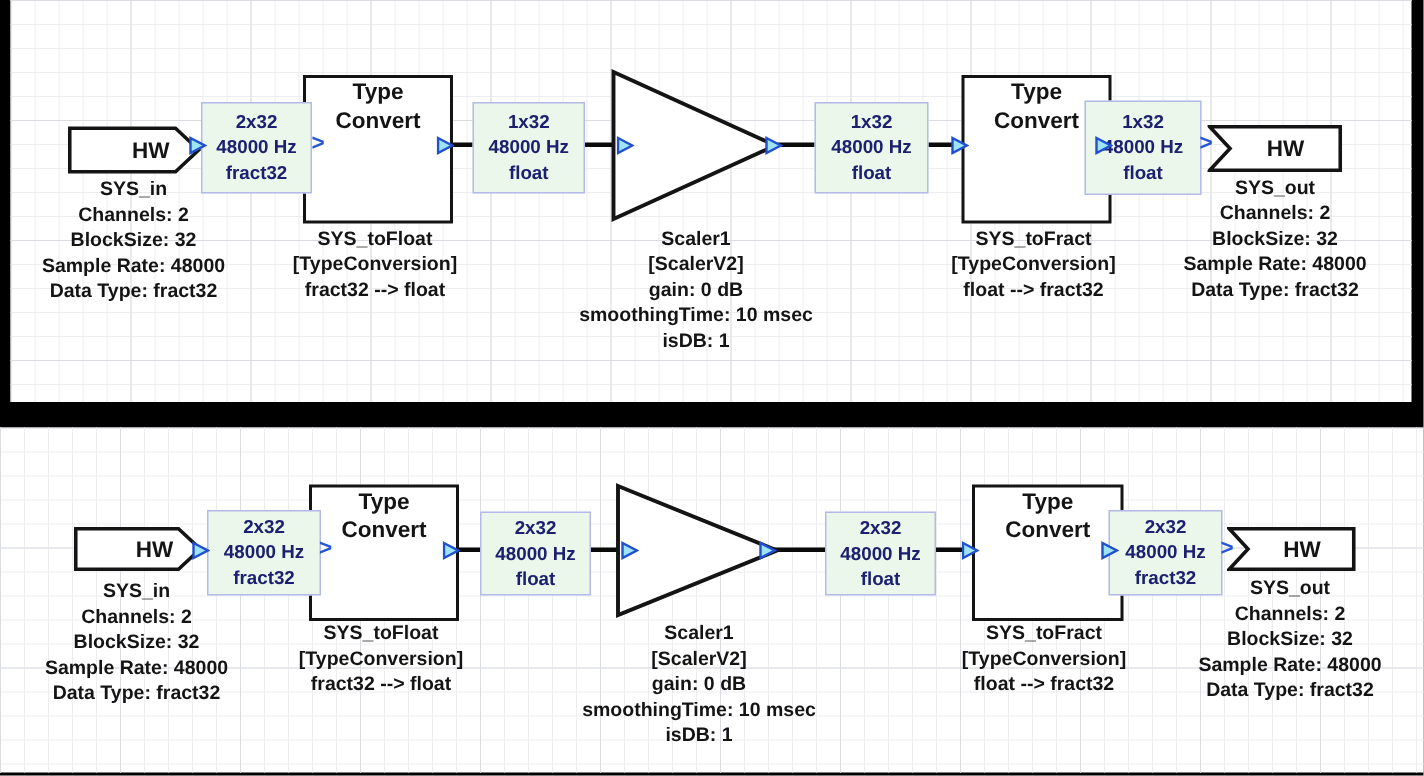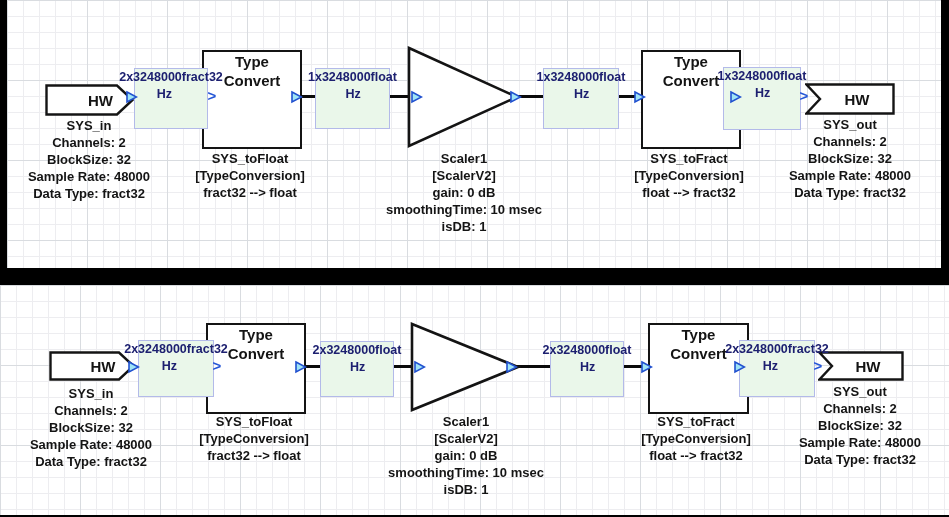--- a/index.html
+++ b/index.html
@@ -14,21 +14,21 @@
       linear-gradient(to bottom,#d9dce0 1px,transparent 1px),
       linear-gradient(to right,#ededf0 1px,transparent 1px),
       linear-gradient(to bottom,#ededf0 1px,transparent 1px);
     background-size:80px 80px,80px 80px,16px 16px,16px 16px;
   }
   #panel-top{left:7px;top:0;width:934px;height:268px;}
   #panel-bottom{left:0;top:285px;width:949px;height:230px;}
   .wire{position:absolute;height:3px;background:#0a0a0a;z-index:1;}
   .wlabel{
     position:absolute;z-index:3;background:#eaf7ea;border:1px solid #b3bae9;
-    display:flex;flex-direction:row;justify-content:center;text-align:center;
+    display:flex;flex-direction:column;justify-content:center;text-align:center;
     font-size:12.5px;font-weight:bold;color:#1d2070;line-height:17px;
   }
   .hwblock{position:absolute;z-index:2;}
   .hwblock svg{display:block;}
   .hwblock polygon{fill:#ffffff;stroke:#141414;stroke-width:2.4;stroke-linejoin:miter;}
   .hwtext{
     position:absolute;inset:0;display:flex;align-items:center;justify-content:center;
     font-size:15px;font-weight:bold;color:#141414;
   }
   .hwblock.in .hwtext{padding-left:22px;}

